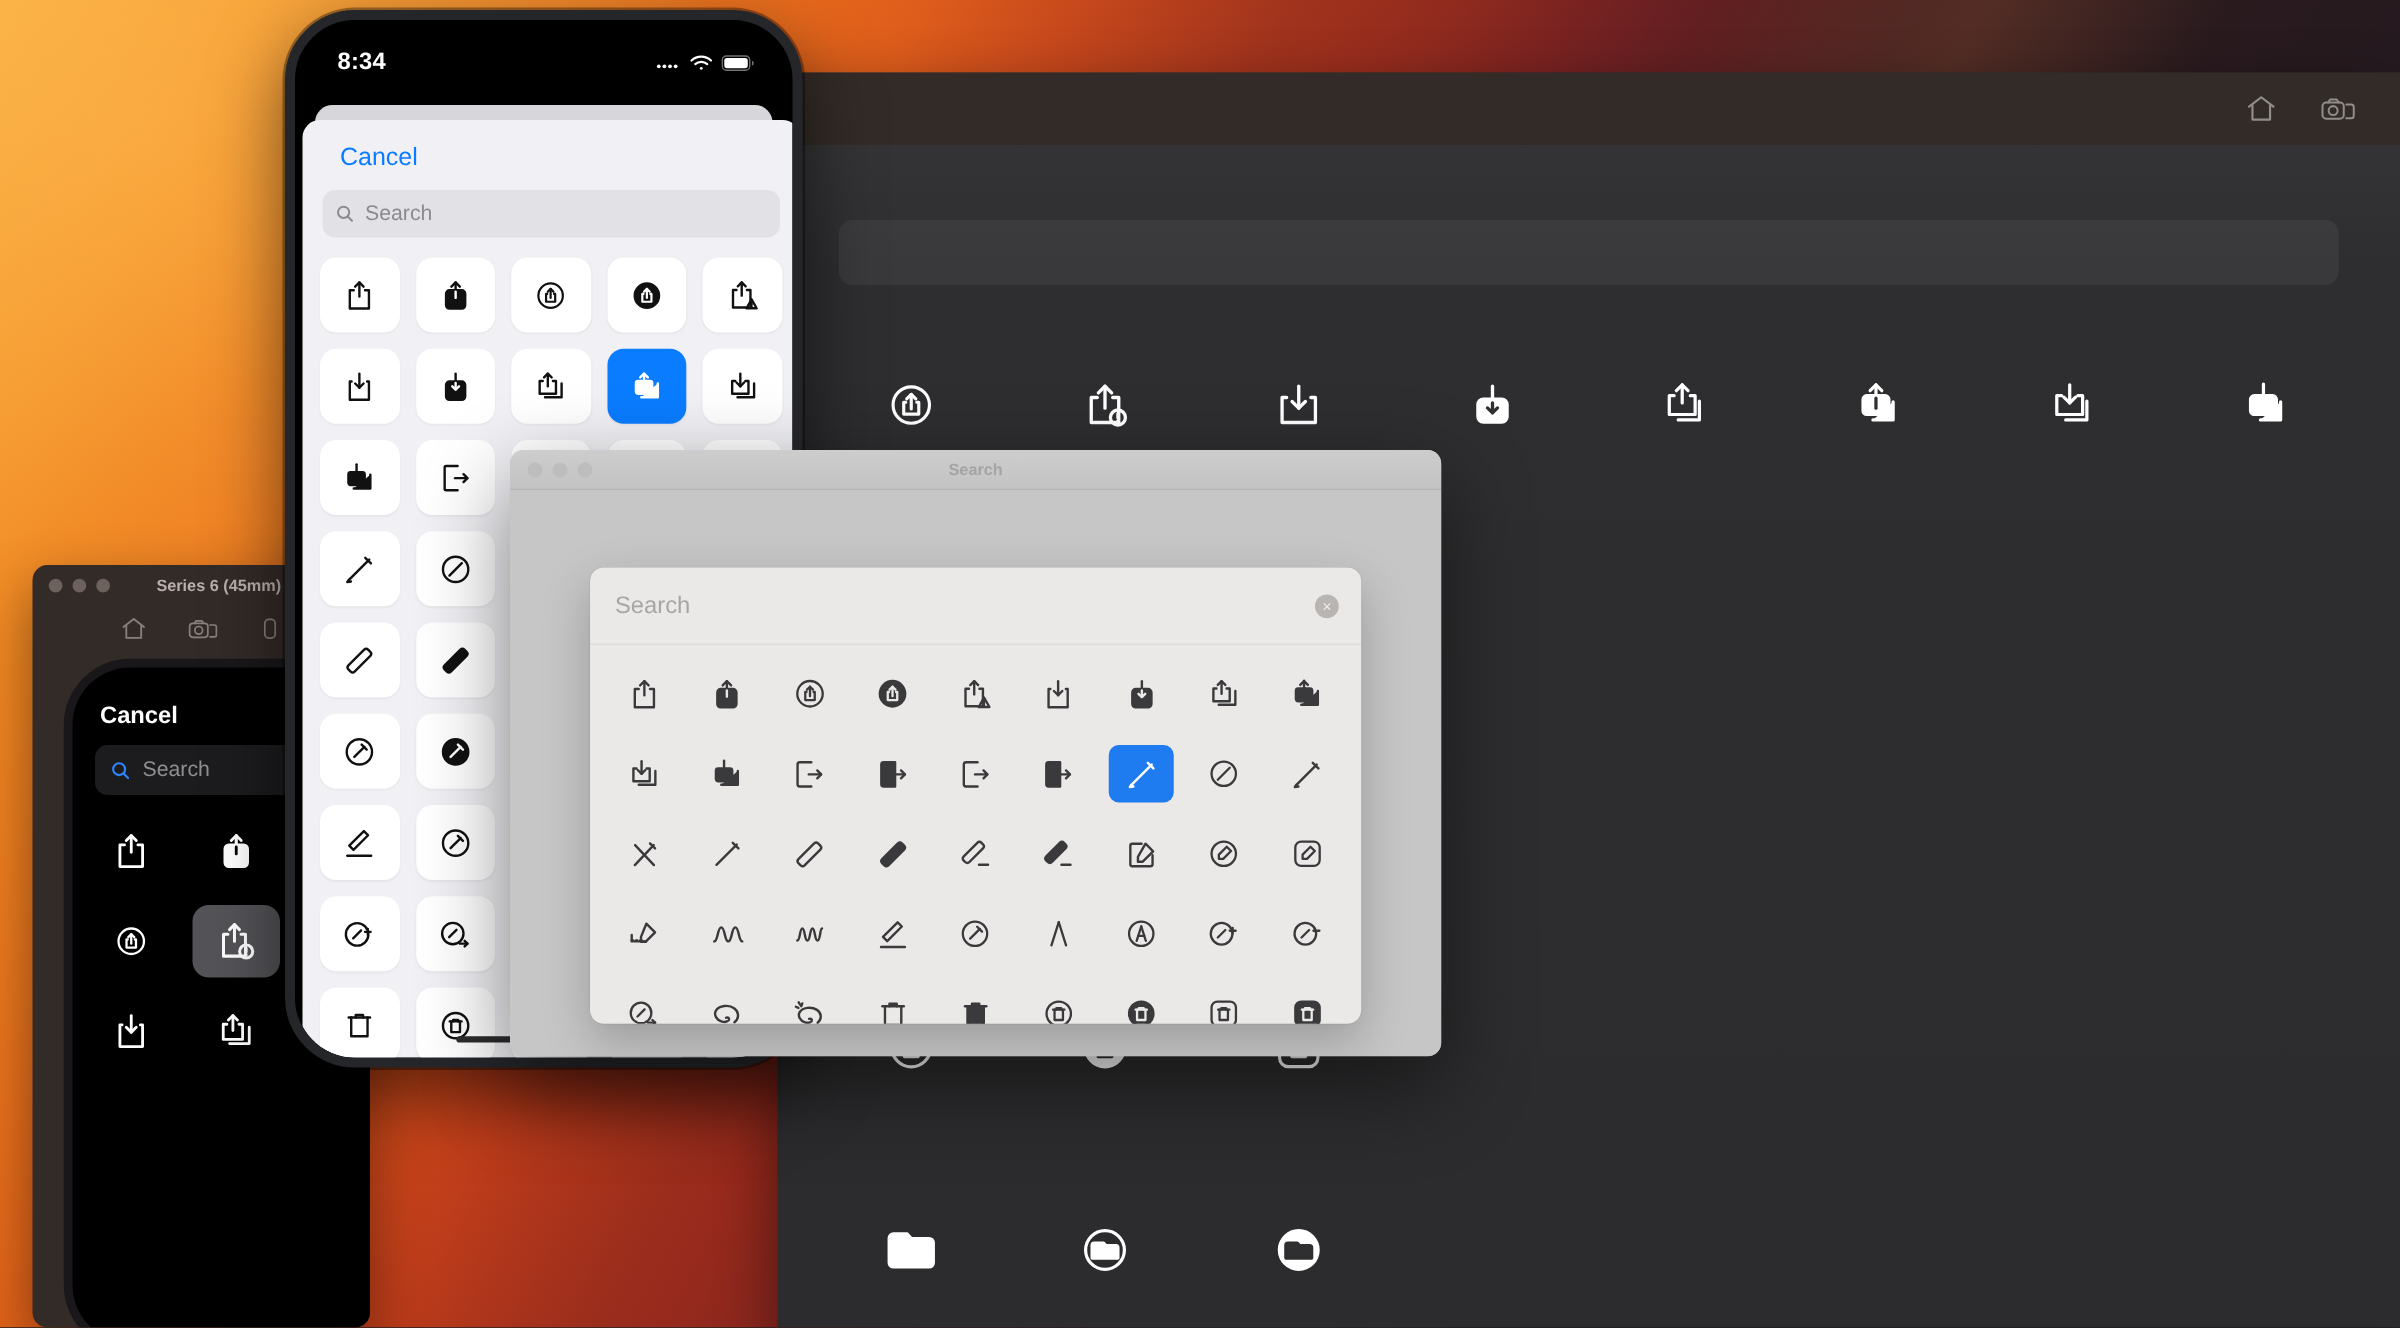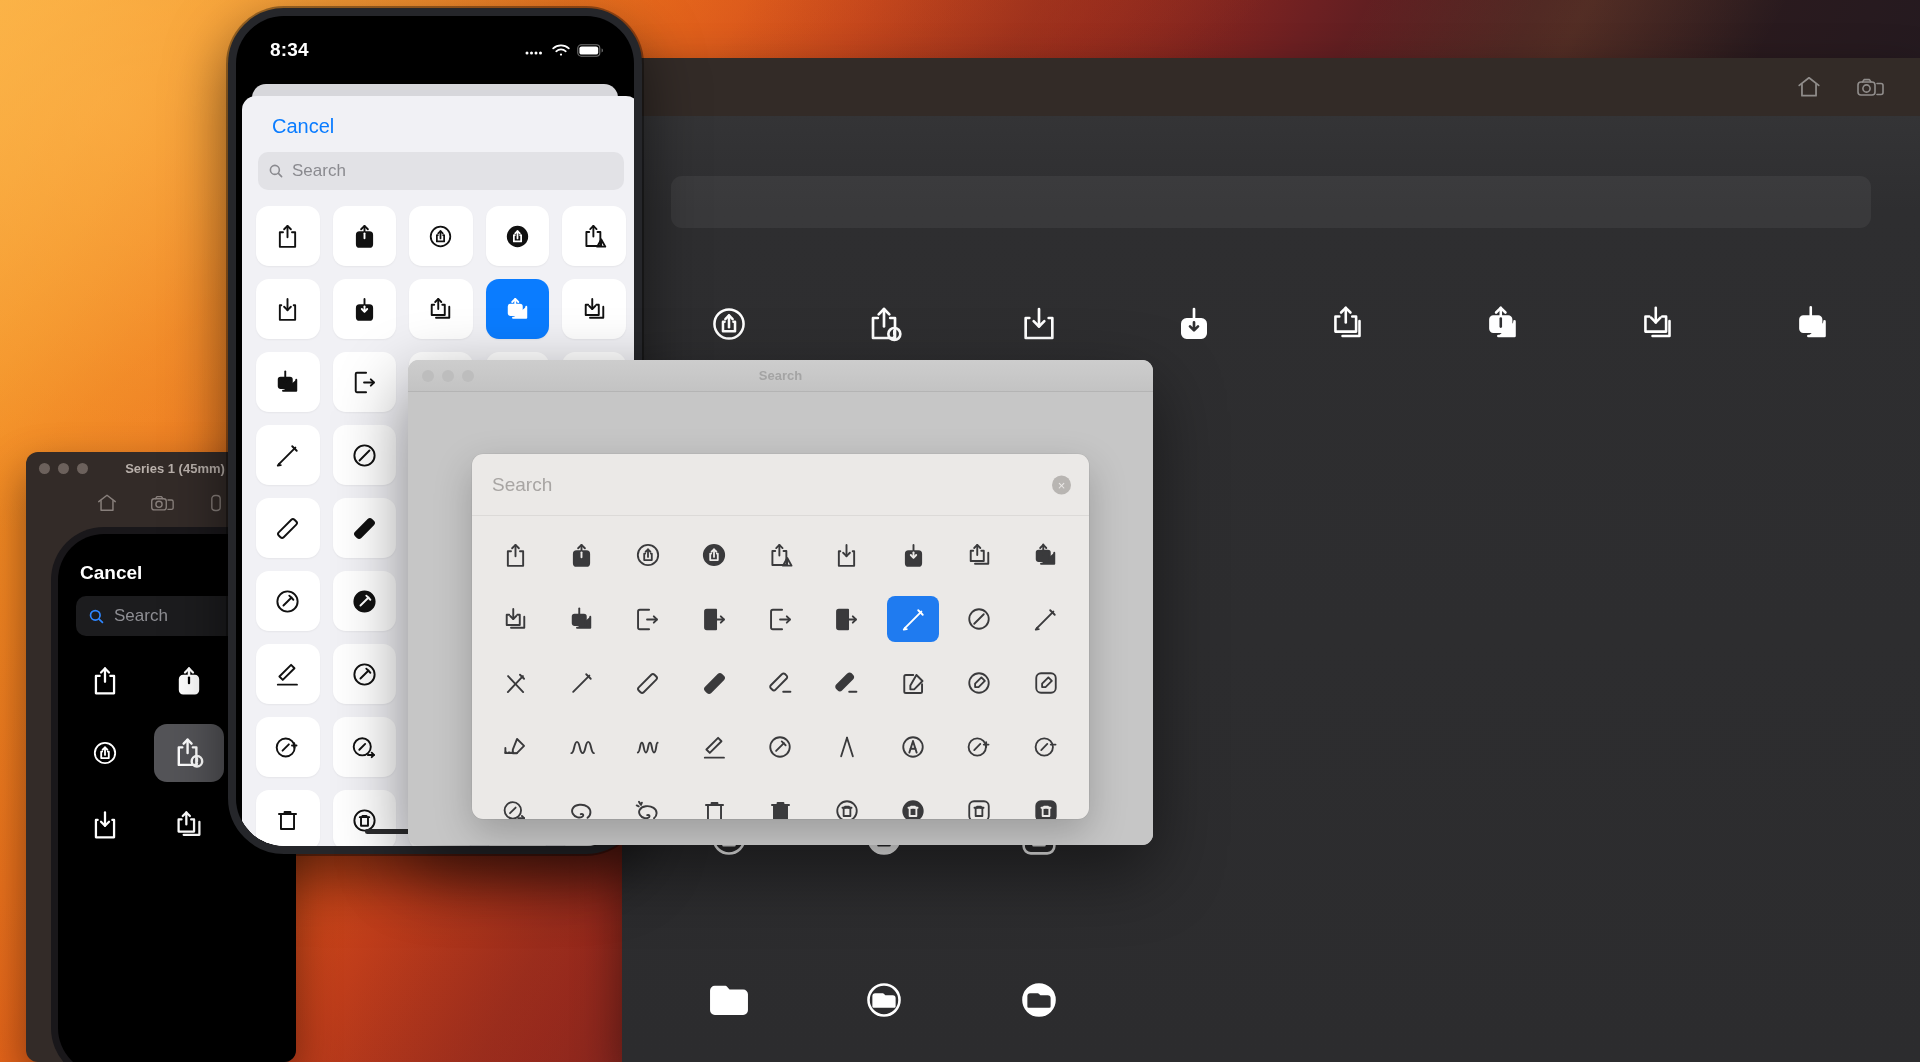--- a/index.html
+++ b/index.html
@@ -414,21 +414,21 @@
   </div>
 </div>
 
 <div id="watchwin">
   <div id="watch-titlebar">
     <div id="watch-lights">
       <i></i>
       <i></i>
       <i></i>
     </div>
-    <div id="watch-title">Series 1 (45mm)</div>
+    <div id="watch-title">Series 6 (45mm)</div>
   </div>
   <div id="watch-toolbar">
     <span class="tbicon">
       <svg class="gicon" width="22" height="22" viewBox="0 0 24 24" fill="none" stroke="#cfc6c1" stroke-width="1.6" stroke-linecap="round" stroke-linejoin="round">
         <path d="M3 10.5 12 3.5l9 7"></path>
           <path d="M5.5 9.6V20h13V9.6"></path>
         </svg>
     </span>
     <span class="tbicon">
       <svg class="gicon" width="24" height="22" viewBox="0 0 28 24" fill="none" stroke="#cfc6c1" stroke-width="1.6" stroke-linecap="round" stroke-linejoin="round">

